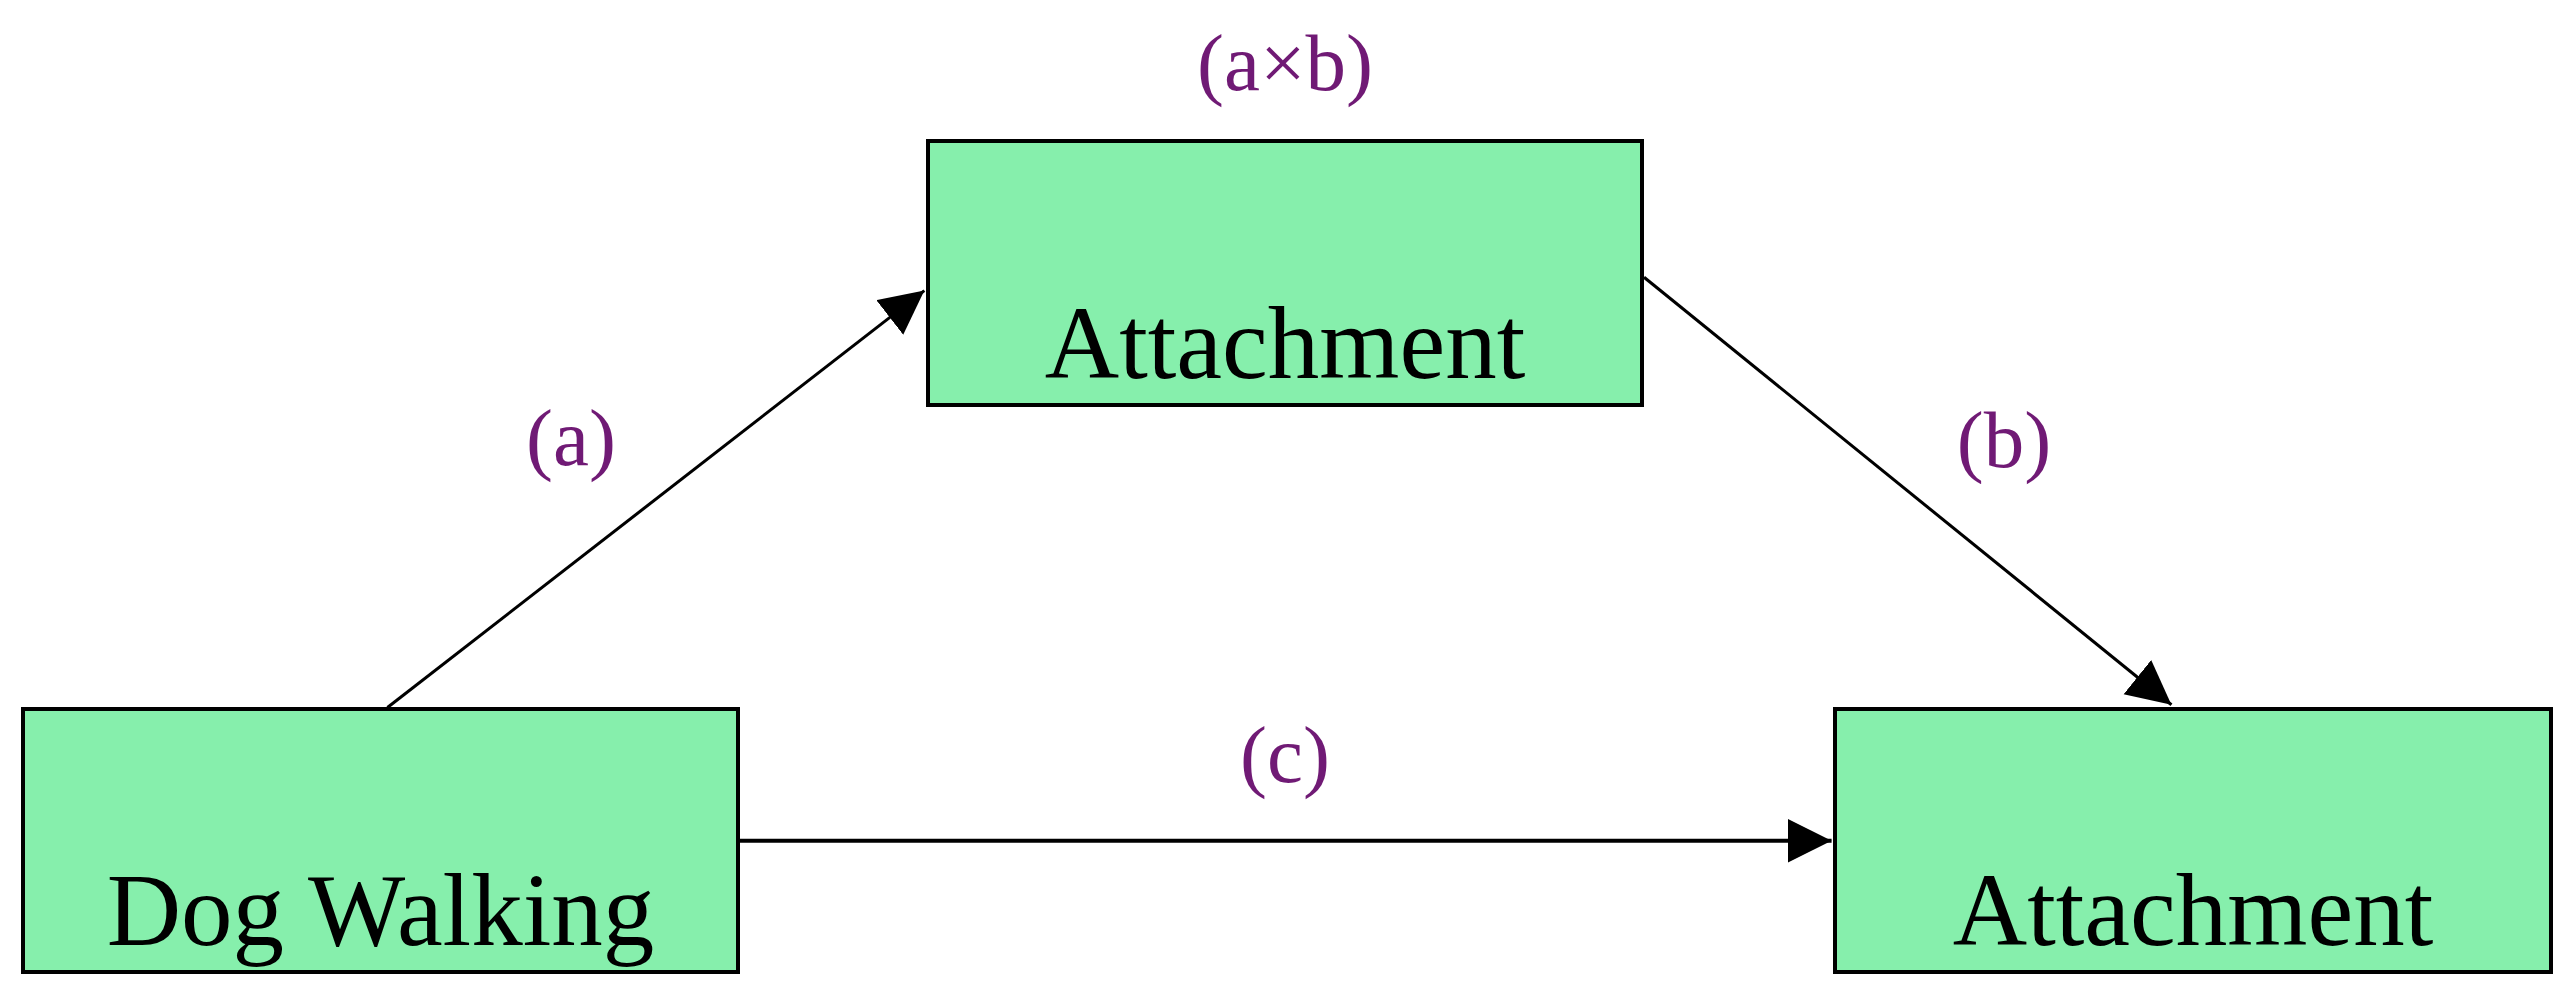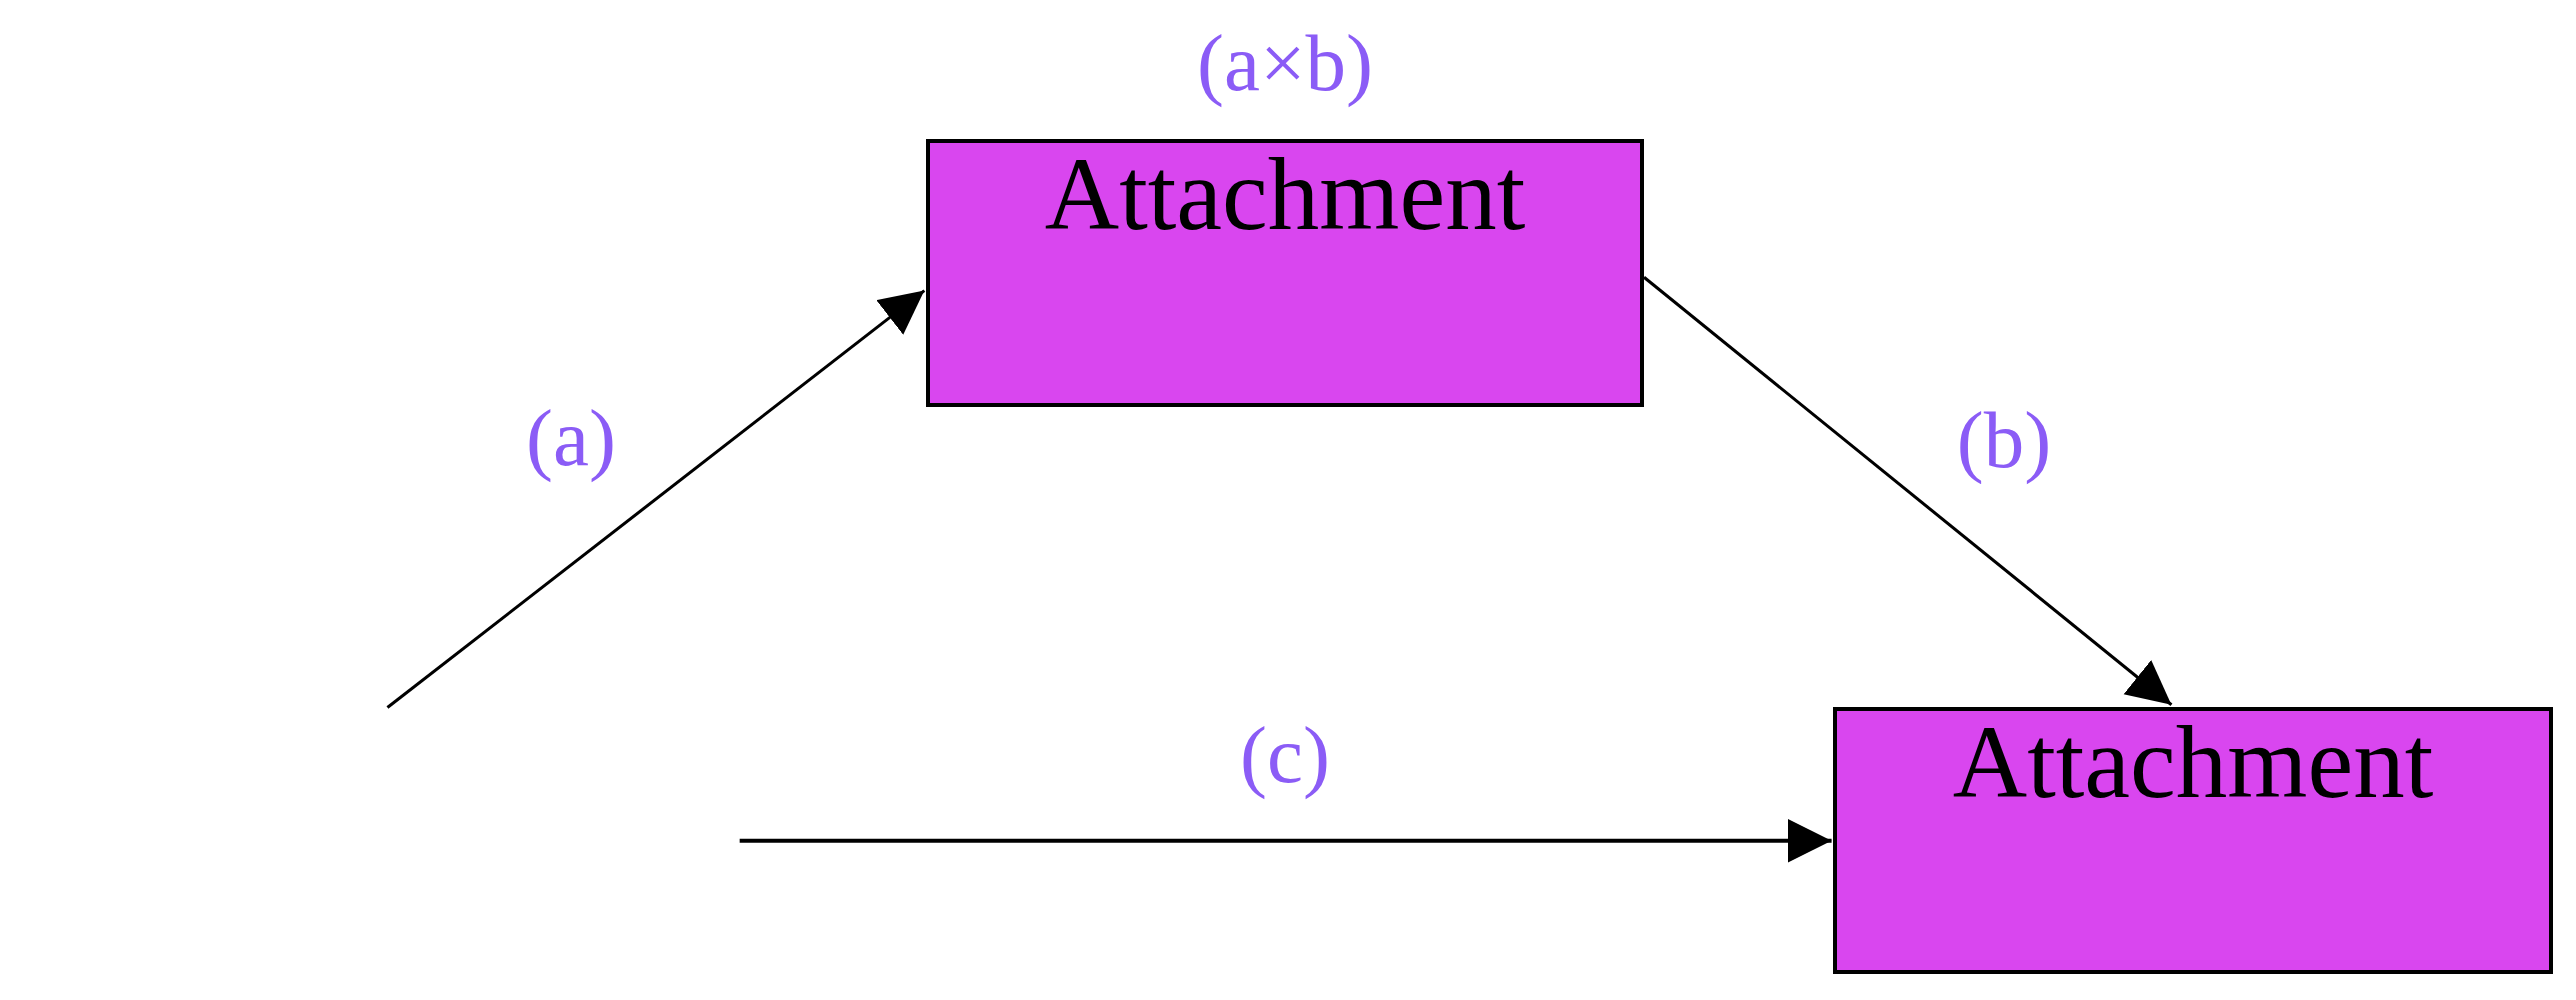--- a/index.html
+++ b/index.html
@@ -19,37 +19,37 @@
     position: absolute;
     left: 0;
     top: 0;
     width: 2576px;
     height: 1001px;
   }
   .node {
     position: absolute;
     box-sizing: border-box;
     border: 4.8px solid #000000;
-    background: #d946ef;
+    background: #86efac;
     display: flex;
-    align-items: flex-start;
+    align-items: flex-end;
     justify-content: center;
   }
   .node-label {
     font-size: 103px;
     color: #000000;
     line-height: 1;
     white-space: nowrap;
     padding-bottom: 7.6px;
   }
   .path-label {
     position: absolute;
     transform: translate(-50%, -50%);
     font-size: 81px;
-    color: #8b5cf6;
+    color: #701a75;
     line-height: 1;
     white-space: nowrap;
   }
 </style>
 </head>
 <body>
 
 <div class="figure">
 
   <svg class="arrow-layer" width="2576" height="1001" viewBox="0 0 2706 1051" xmlns="http://www.w3.org/2000/svg">
@@ -58,20 +58,23 @@
         <path d="M0,0 L46,23 L0,46 Z" fill="#000000"></path>
       </marker>
     </defs>
     <g id="arrow-lines">
         <line x1="407" y1="743" x2="971" y2="305" stroke="#000000" stroke-width="3.2" marker-end="url(#arrowhead)"></line>
         <line x1="1727" y1="291" x2="2281" y2="740" stroke="#000000" stroke-width="3.2" marker-end="url(#arrowhead)"></line>
         <line x1="777" y1="883" x2="1924" y2="883" stroke="#000000" stroke-width="4.2" marker-end="url(#arrowhead)"></line>
       </g>
   </svg>
 
+  <div class="node" id="node-dog-walking" style="left: 21px; top: 707px; width: 719px; height: 267px;">
+    <span class="node-label">Dog Walking</span>
+  </div>
 
   <div class="node" id="node-attachment" style="left: 926px; top: 139px; width: 718px; height: 268px;">
     <span class="node-label">Attachment</span>
   </div>
 
   <div class="node" id="node-loneliness" style="left: 1833px; top: 707px; width: 720px; height: 267px;">
     <span class="node-label">Attachment</span>
   </div>
 
   <div class="path-label" style="left: 571px; top: 438px;">(a)</div>

